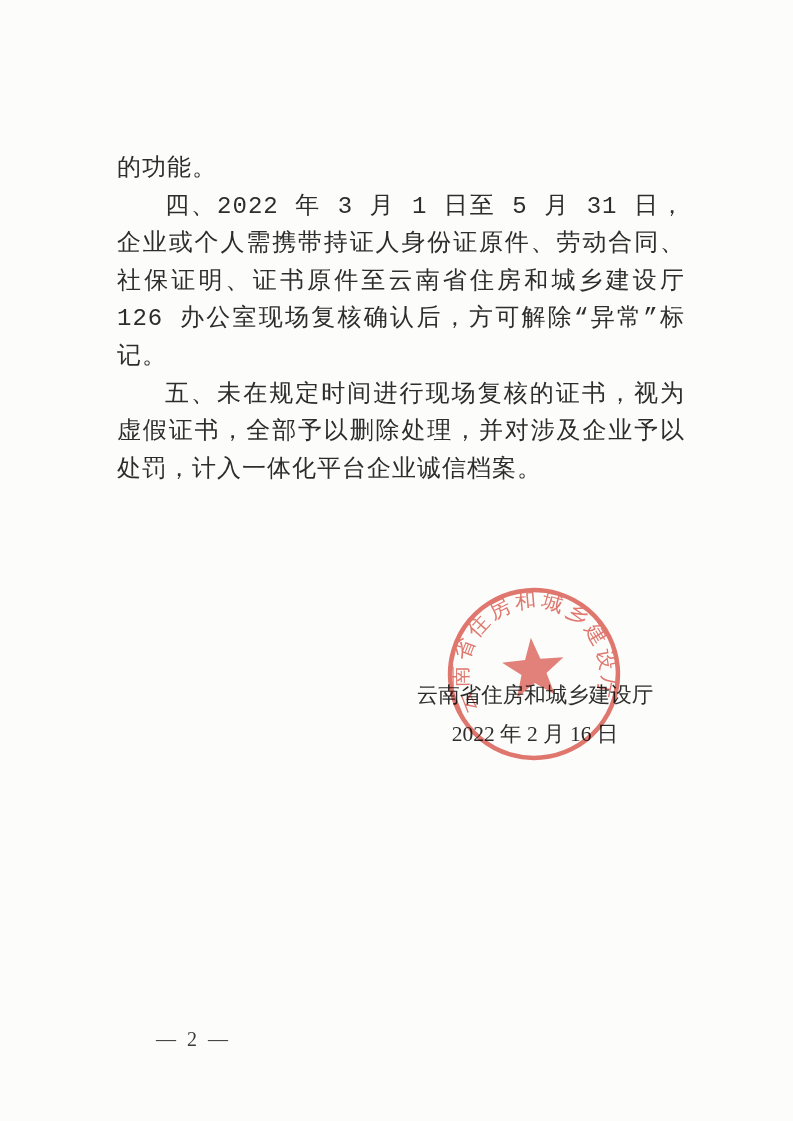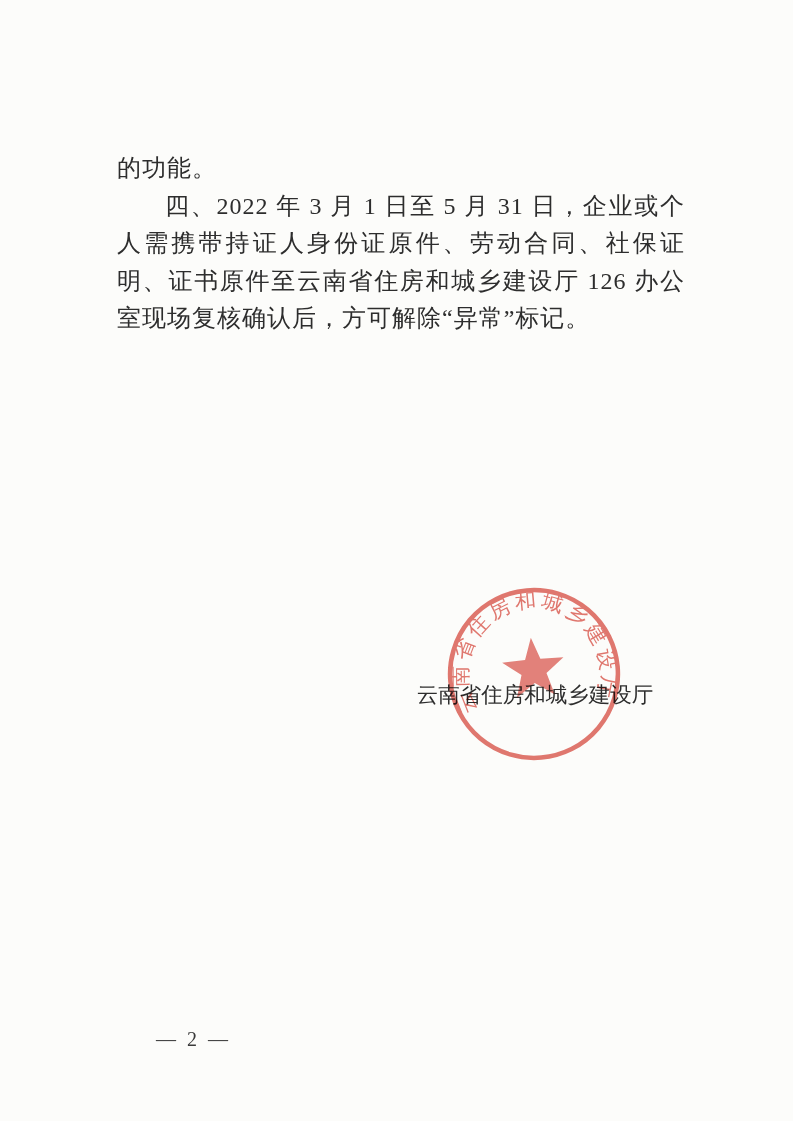--- a/index.html
+++ b/index.html
@@ -20,20 +20,21 @@
   .body-text {
     position: absolute;
     left: 117px;
     top: 150px;
     width: 568px;
     font-size: 24px;
     line-height: 37.6px;
     letter-spacing: 1px;
     text-align: justify;
     text-align-last: left;
+    font-family: Liberation Mono, monospace;
   }
   .body-text p { margin: 0; padding: 0; }
   .body-text p.indent { text-indent: 2em; }
 
   .signature-block {
     position: absolute;
     left: 400px;
     top: 676px;
     width: 270px;
     text-align: center;
@@ -66,24 +67,26 @@
   }
 </style>
 </head>
 <body>
 
 <div class="page">
 
   <div class="body-text">
     <p>的功能。</p>
     <p class="indent">四、2022 年 3 月 1 日至 5 月 31 日，企业或个人需携带持证人身份证原件、劳动合同、社保证明、证书原件至云南省住房和城乡建设厅 126 办公室现场复核确认后，方可解除“异常”标记。</p>
+    <p class="indent">五、未在规定时间进行现场复核的证书，视为虚假证书，全部予以删除处理，并对涉及企业予以处罚，计入一体化平台企业诚信档案。</p>
   </div>
 
   <div class="signature-block">
     <div>云南省住房和城乡建设厅</div>
+    <div>2022 年 2 月 16 日</div>
   </div>
 
   <svg class="seal" viewBox="0 0 180 180" xmlns="http://www.w3.org/2000/svg">
     <circle cx="90" cy="90" r="83" fill="none" stroke="#dc5a50" stroke-width="4.5"></circle>
     <polygon points="90,54 97.6,75.5 120.4,76.1 102.4,90 108.8,111.9 90,99 71.2,111.9 77.6,90 59.6,76.1 82.4,75.5" fill="#dc5a50" opacity="0.92"></polygon>
     <path id="sealArc" d="M 32.8 123 A 66 66 0 1 1 147.2 123" fill="none"></path>
     <text font-size="21" letter-spacing="3.5" fill="#dc5a50" font-family="Liberation Serif, DejaVu Serif, serif">
       <textPath href="#sealArc" startOffset="3">云南省住房和城乡建设厅</textPath>
     </text>
   </svg>

